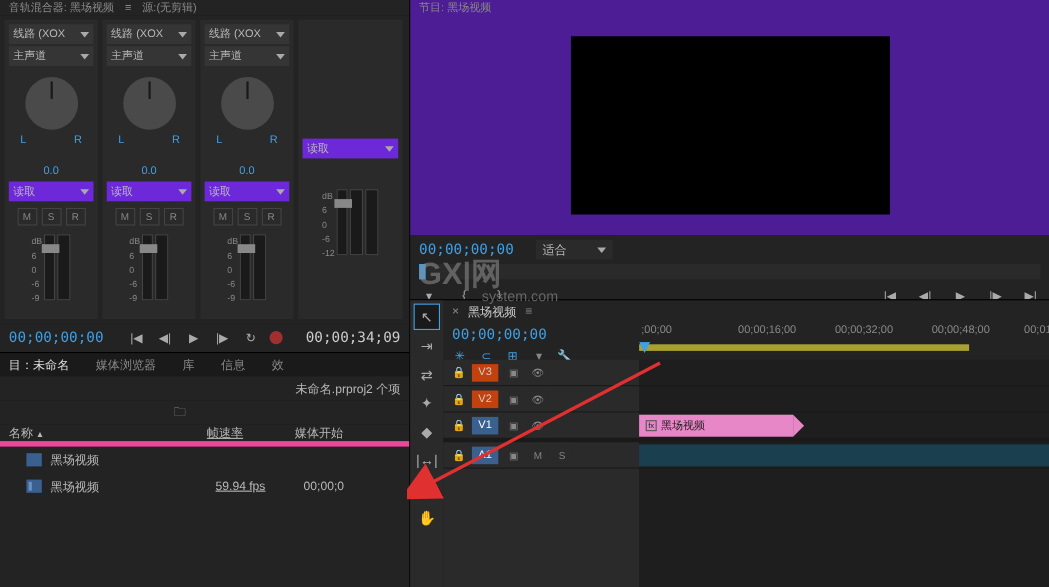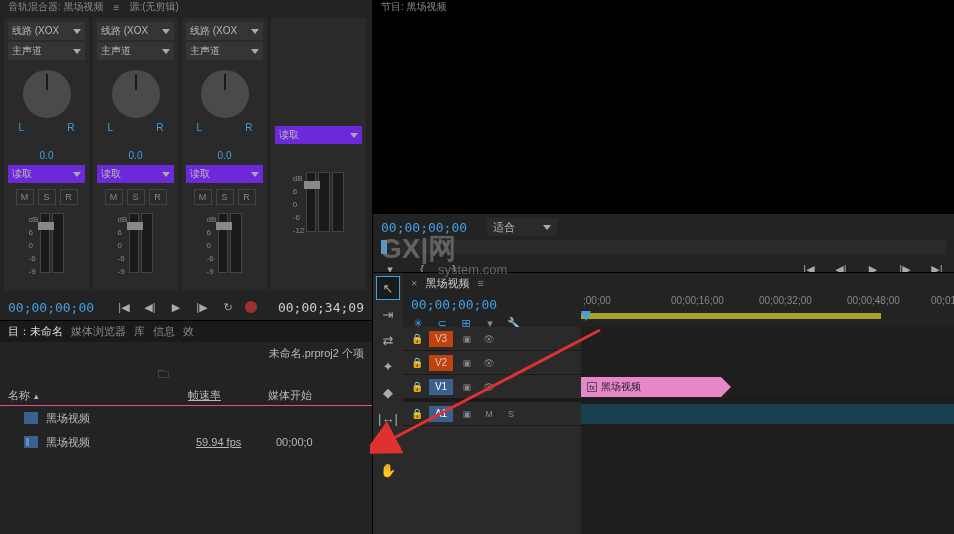--- a/index.html
+++ b/index.html
@@ -34,38 +34,38 @@
 
 
 .transport { height: 26px; background: #232323; display: flex; align-items: center; justify-content: space-between; padding: 0 8px; }
 .time-code { color: #3fa0e6; font-size: 13px; font-family: monospace; }
 .transport-btns { display: flex; gap: 8px; align-items: center; }
 .tbtn { width: 18px; height: 18px; display: flex; align-items: center; justify-content: center; color: #aaa; cursor: pointer; font-size: 11px; }
 .rec-btn { width: 12px; height: 12px; border-radius: 50%; background: #a03030; cursor: pointer; }
 .duration { color: #ccc; font-size: 13px; font-family: monospace; }
 
 
-.project-tabs { height: 22px; background: #1a1a1a; display: flex; align-items: center; gap: 8px; padding: 0 8px; border-top: 1px solid #000; }
+.project-tabs { height: 22px; background: #1a1a1a; display: flex; align-items: center; gap: 24px; padding: 0 8px; border-top: 1px solid #000; }
 .ptab { font-size: 11px; color: #888; cursor: pointer; }
 .ptab.active { color: #ddd; }
 .project-header { height: 22px; display: flex; justify-content: flex-end; align-items: center; padding: 0 8px; background: #232323; }
 .search-row { height: 22px; display: flex; align-items: center; padding: 0 8px; background: #232323; }
 .folder-icon { margin-left: 150px; color: #888; cursor: pointer; }
 .proj-table { flex: 1; background: #232323; overflow: hidden; }
-.table-head { display: flex; height: 20px; align-items: center; border-bottom: 1px solid #ec4899; padding: 0 8px; font-size: 11px; }
+.table-head { display: flex; height: 20px; align-items: center; border-bottom: 5px solid #ec4899; padding: 0 8px; font-size: 11px; }
 .col-name { width: 180px; display: flex; align-items: center; gap: 4px; }
 .col-fps { width: 80px; text-decoration: underline; }
 .col-start { width: 80px; text-align: left; }
 .table-row { display: flex; height: 24px; align-items: center; padding: 0 8px; font-size: 11px; cursor: pointer; }
 .clip-icon { width: 14px; height: 12px; background: #3a6090; margin-right: 8px; margin-left: 16px; }
 .seq-icon { width: 14px; height: 12px; background: #3a6090; margin-right: 8px; margin-left: 16px; position: relative; }
 .seq-icon::before { content:''; position:absolute; top:2px; left:2px; width:3px; height:8px; background:#6a90c0; }
 
 
-.monitor { height: 214px; background: #000000; display: flex; flex-direction: row; text-align: right; }
+.monitor { height: 214px; background: #4c1d95; display: flex; flex-direction: column; text-align: right; }
 .monitor-tabs { height: 14px; display: flex; padding: 0 8px; align-items: center; gap: 10px; font-size: 10px; color: #888; }
 .monitor-video { flex: 1; display: flex; align-items: center; justify-content: center; position: relative; }
 .video-frame { width: 290px; height: 162px; background: #000; }
 .monitor-controls { height: 58px; background: #232323; padding: 4px 8px; }
 .mon-time-row { display: flex; align-items: center; gap: 20px; font-size: 13px; }
 .mon-time { color: #3fa0e6; font-family: monospace; }
 .fit-select { width: 70px; height: 18px; background: #2a2a2a; display: flex; justify-content: space-between; align-items: center; padding: 0 6px; font-size: 11px; }
 .mon-ruler { height: 14px; background: #2a2a2a; margin-top: 4px; position: relative; }
 .mon-ruler::before { content:''; position:absolute; left:0; top:0; width:6px; height:14px; background:#3fa0e6; }
 .mon-transport { display: flex; justify-content: space-between; align-items: center; margin-top: 6px; }

